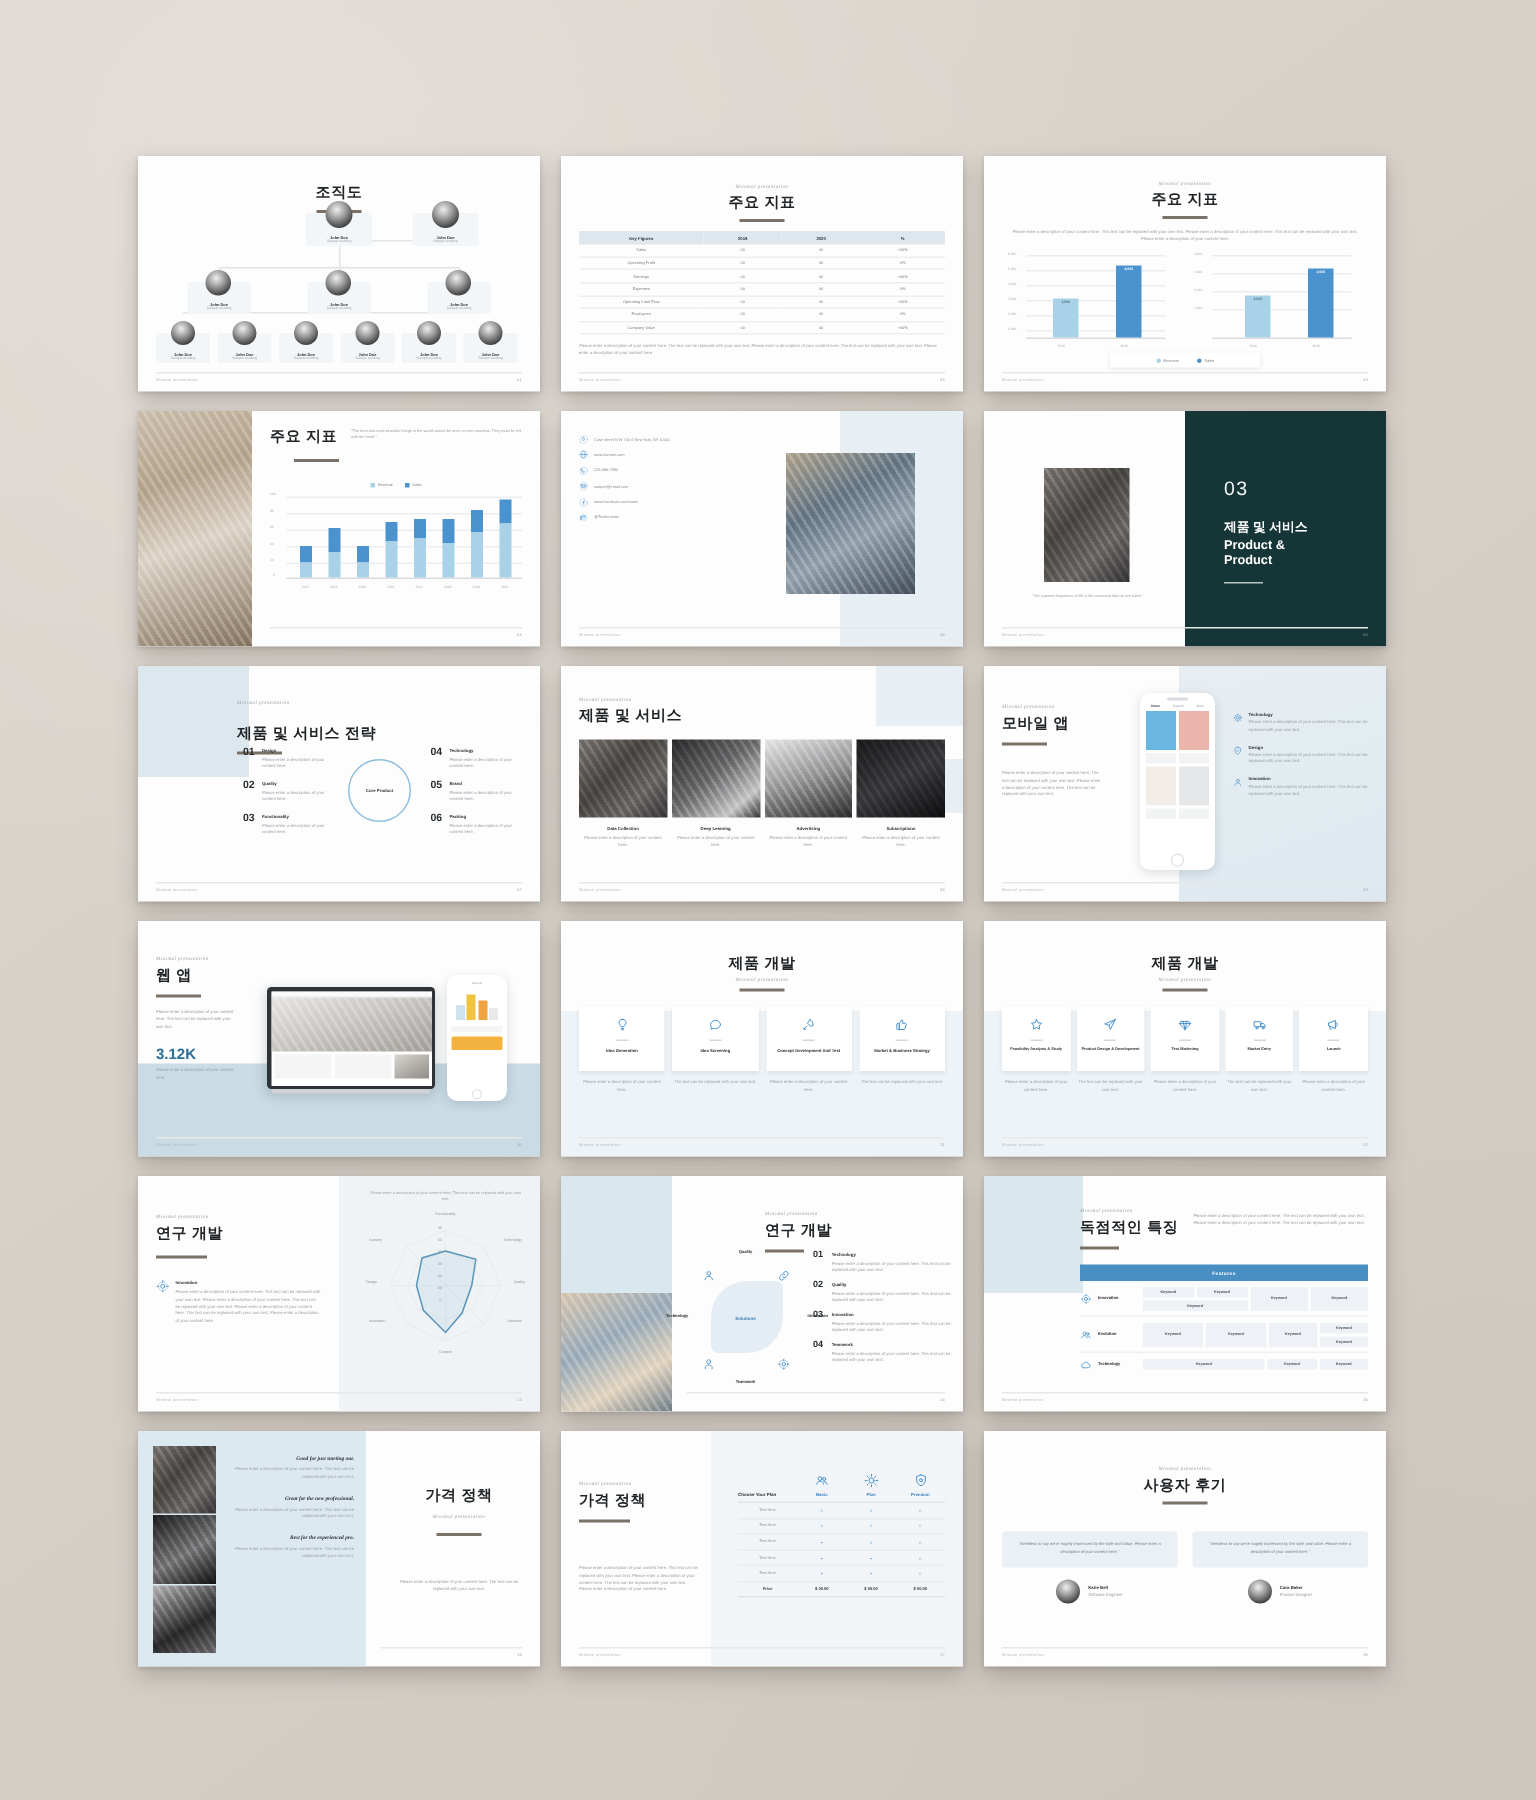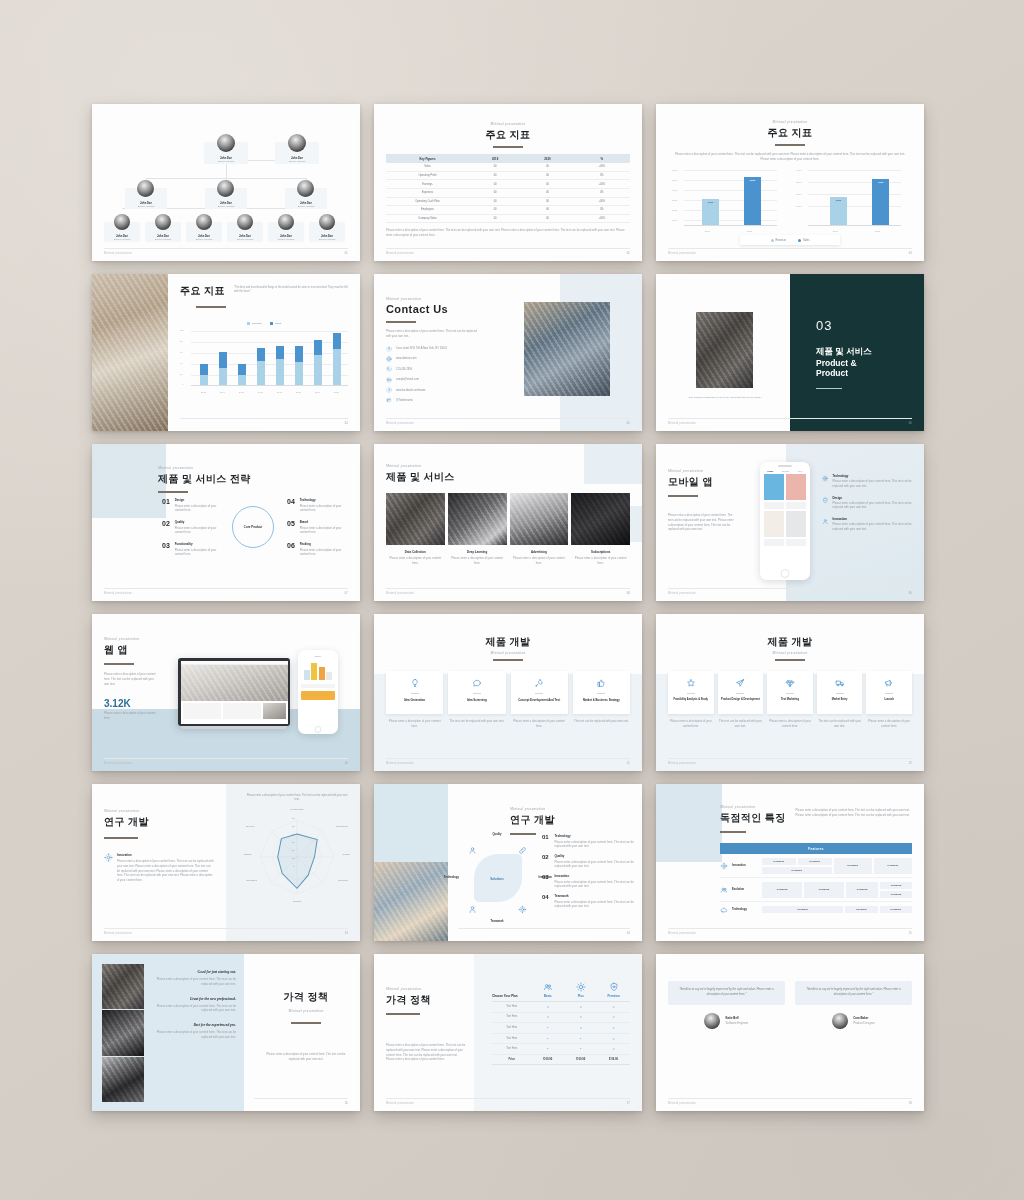--- a/index.html
+++ b/index.html
@@ -133,20 +133,24 @@
   .kwcell { background:#eef2f6; font-size:2.5px; font-weight:700; color:#4a5158;
             text-align:center; padding:2px 0; }
 </style>
 </head>
 <body>
 
 <div id="deck">
 
   <div class="slide">
     <div class="pad">
+      <div class="center" style="margin-top:8px">
+        <div class="ktitle">조직도</div>
+        <div class="rule c" style="margin-top:5px"></div>
+      </div>
 
       <div class="orgline" style="left:134px;top:56px;width:54px;height:.6px;"></div>
       <div class="orgline" style="left:54px;top:74px;width:160px;height:.6px;"></div>
       <div class="orgline" style="left:54px;top:74px;width:.6px;height:10px;"></div>
       <div class="orgline" style="left:134px;top:60px;width:.6px;height:24px;"></div>
       <div class="orgline" style="left:214px;top:74px;width:.6px;height:10px;"></div>
       <div class="orgline" style="left:30px;top:104px;width:200px;height:.6px;"></div>
 
       <div class="orgcard" style="left:112px;top:38px;width:44px;height:22px;">
         <div class="avatar" style="position:absolute;top:-8px;left:13px;width:18px;height:18px;"></div>
@@ -433,26 +437,20 @@
     </div>
     <div class="sfoot" style="left:88px">
       <span></span>
         <span class="pg">04</span>
     </div>
   </div>
 
   <div class="slide">
     <div class="tint-soft" style="right:0;top:0;width:82px;height:157px"></div>
     <div class="pad">
-      <div style="margin-top:14px">
-        <div class="eyebrow">Minimal presentation</div>
-        <div class="ktitle" style="margin-top:2px;font-size:11px">Contact Us</div>
-        <div class="rule" style="margin-top:6px"></div>
-        <div class="mini" style="width:92px;margin-top:4px">Please enter a description of your content here. This text can be replaced with your own text.</div>
-      </div>
       <div style="margin-top:7px;display:flex;flex-direction:column;gap:4.4px">
         <div style="display:flex;align-items:center;gap:4px">
           <svg class="ic" width="6" height="6" viewBox="0 0 24 24">
             <circle cx="12" cy="12" r="10" class="iline" opacity=".45"></circle>
               <path class="iline" d="M12 7c1.7 0 3 1.3 3 3 0 2.3-3 6-3 6s-3-3.7-3-6c0-1.7 1.3-3 3-3z"></path>
             </svg>
           <span style="font-size:2.6px;color:#8a9097">Case street N W 700 A New York, NY 10001</span>
           </div>
         <div style="display:flex;align-items:center;gap:4px">
           <svg class="ic" width="6" height="6" viewBox="0 0 24 24">
@@ -515,21 +513,21 @@
       <span>Minimal presentation</span>
       <span class="pg" style="color:#8ea1a1">06</span>
     </div>
   </div>
 
   <div class="slide">
     <div class="tint" style="left:0;top:0;width:74px;height:74px;background:#dde8ee"></div>
     <div class="pad">
       <div style="margin-left:54px;margin-top:13px">
         <div class="eyebrow">Minimal presentation</div>
-        <div class="ktitle" style="margin-top:2px">제품 및 서비스 전략</div>
+        <div class="ktitle" style="margin-top:12px">제품 및 서비스 전략</div>
         <div class="rule" style="margin-top:5px"></div>
       </div>
       <div style="position:absolute;left:70px;top:54px;width:55px">
         <div class="numrow">
           <div class="n">01</div>
           <div>
               <div class="h">Design</div>
                <div class="mini">Please enter a description of your content here.</div>
             </div>
           </div>
@@ -1177,20 +1175,25 @@
         </div>
     </div>
     <div class="sfoot">
       <span>Minimal presentation</span>
       <span class="pg">17</span>
     </div>
   </div>
 
   <div class="slide">
     <div class="pad">
+      <div class="center" style="margin-top:14px">
+        <div class="eyebrow">Minimal presentation</div>
+        <div class="ktitle" style="margin-top:2px">사용자 후기</div>
+        <div class="rule c" style="margin-top:4px"></div>
+      </div>
       <div style="display:flex;gap:10px;margin-top:18px">
         <div style="flex:1">
           <div class="quote">"Needless to say we're hugely impressed by the style and value. Please enter a description of your content here."</div>
           <div style="display:flex;align-items:center;gap:5px;justify-content:center;margin-top:8px">
             <div class="avatar" style="width:16px;height:16px"></div>
             <div>
                 <div style="font-size:2.9px;font-weight:700;color:#2a2f34">Katie Bell</div>
                  <div class="mini" style="margin-top:1px">Software Engineer</div>
               </div>
           </div>

